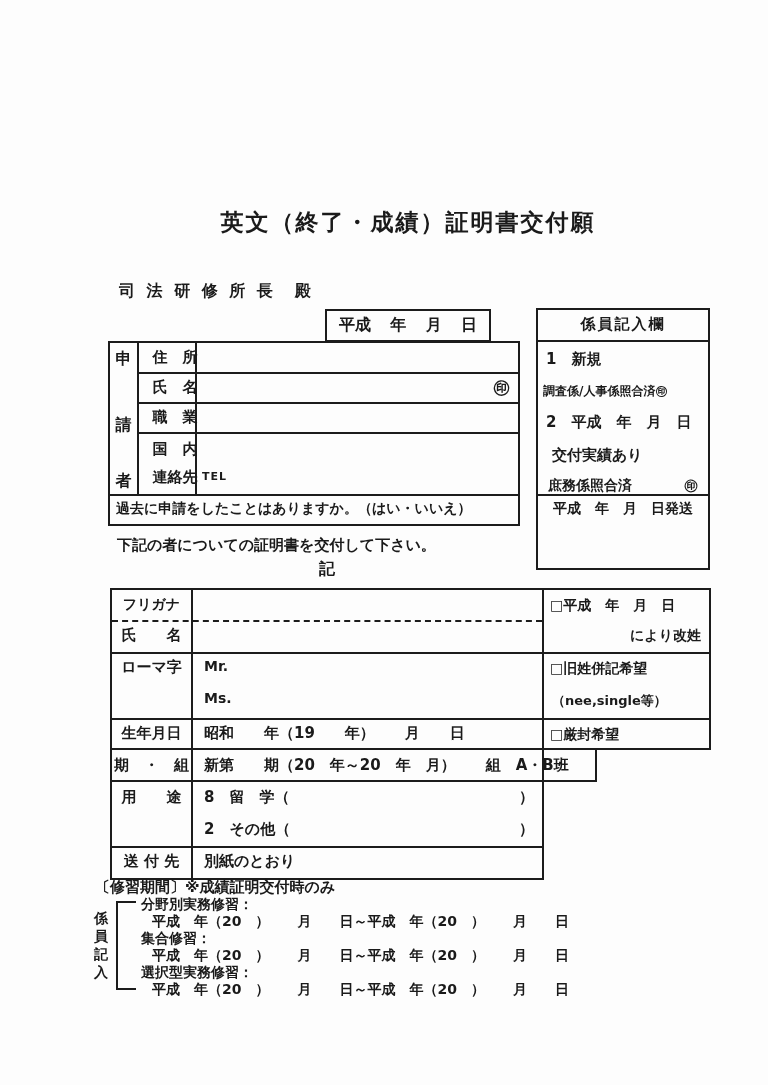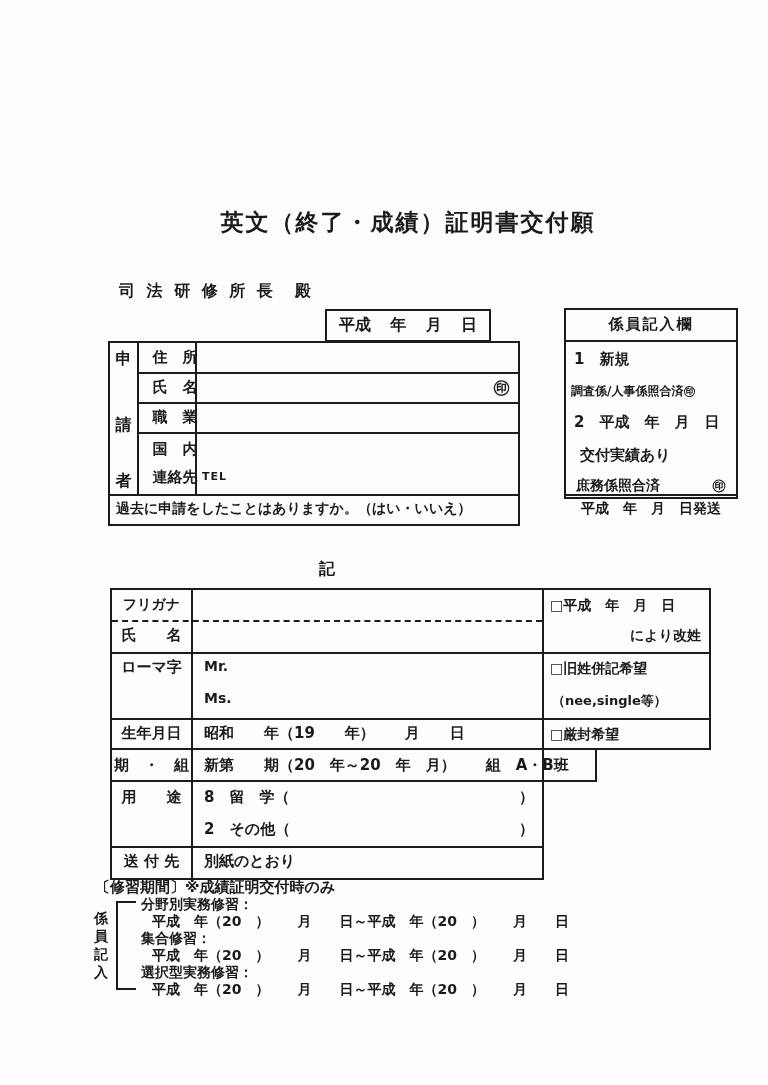--- a/index.html
+++ b/index.html
@@ -29,21 +29,21 @@
   #app-table .h2 { left:27px; right:0; top:59px; height:2px; }
   #app-table .h3 { left:27px; right:0; top:89px; height:2px; }
   #app-table .h4 { left:0; right:0; top:151px; height:2px; }
   .side-char { position:absolute; left:0; width:27px; text-align:center; font-size:16px; }
   .app-label { position:absolute; left:29px; width:72px; text-align:center; font-size:15px; }
   #app-seal { position:absolute; right:8px; top:33px; font-size:17px; }
   #app-tel { position:absolute; left:92px; top:127px; font-size:11px; letter-spacing:1px; }
   #app-question { position:absolute; left:6px; top:157px; font-size:14px; white-space:nowrap; }
 
   
-  #staff-box { left:564px; top:308px; width:174px; height:191px; }
+  #staff-box { left:536px; top:308px; width:174px; height:262px; }
   #staff-box .sh1 { left:0; right:0; top:30px; height:2px; }
   #staff-box .sh2 { left:0; right:0; top:184px; height:2px; }
   #staff-header { position:absolute; top:5px; left:0; right:0; text-align:center; font-size:15px; letter-spacing:2px; }
   .staff-line { position:absolute; font-size:15px; white-space:nowrap; }
   #staff-l1 { left:8px; top:40px; }
   #staff-l2 { left:5px; top:73px; font-size:12px; }
   #staff-l3 { left:8px; top:103px; }
   #staff-l4 { left:14px; top:136px; }
   #staff-l5 { left:10px; top:167px; right:10px; display:flex; justify-content:space-between; font-size:14px; }
   #staff-dispatch { position:absolute; left:0; right:0; top:190px; text-align:center; font-size:14px; white-space:nowrap; }
@@ -130,20 +130,21 @@
     <div id="staff-l2" class="staff-line"><span>調査係/人事係照合済</span><span>㊞</span></div>
     <div id="staff-l3" class="staff-line">2　平成　年　月　日</div>
     <div id="staff-l4" class="staff-line">交付実績あり</div>
     <div id="staff-l5" class="staff-line">
         <span>庶務係照合済</span>
         <span>㊞</span>
       </div>
     <div id="staff-dispatch">平成　年　月　日発送</div>
   </div>
 
+  <div id="request-note" class="abs">下記の者についての証明書を交付して下さい。</div>
   <div id="ki-heading" class="abs">記</div>
 
   <div id="detail-table" class="box">
     <div class="vline dv1"></div>
     <div class="dash"></div>
     <div class="hline dh1"></div>
     <div class="hline dh2"></div>
     <div class="hline dh3"></div>
     <div class="hline dh4"></div>
     <div class="hline dh5"></div>

